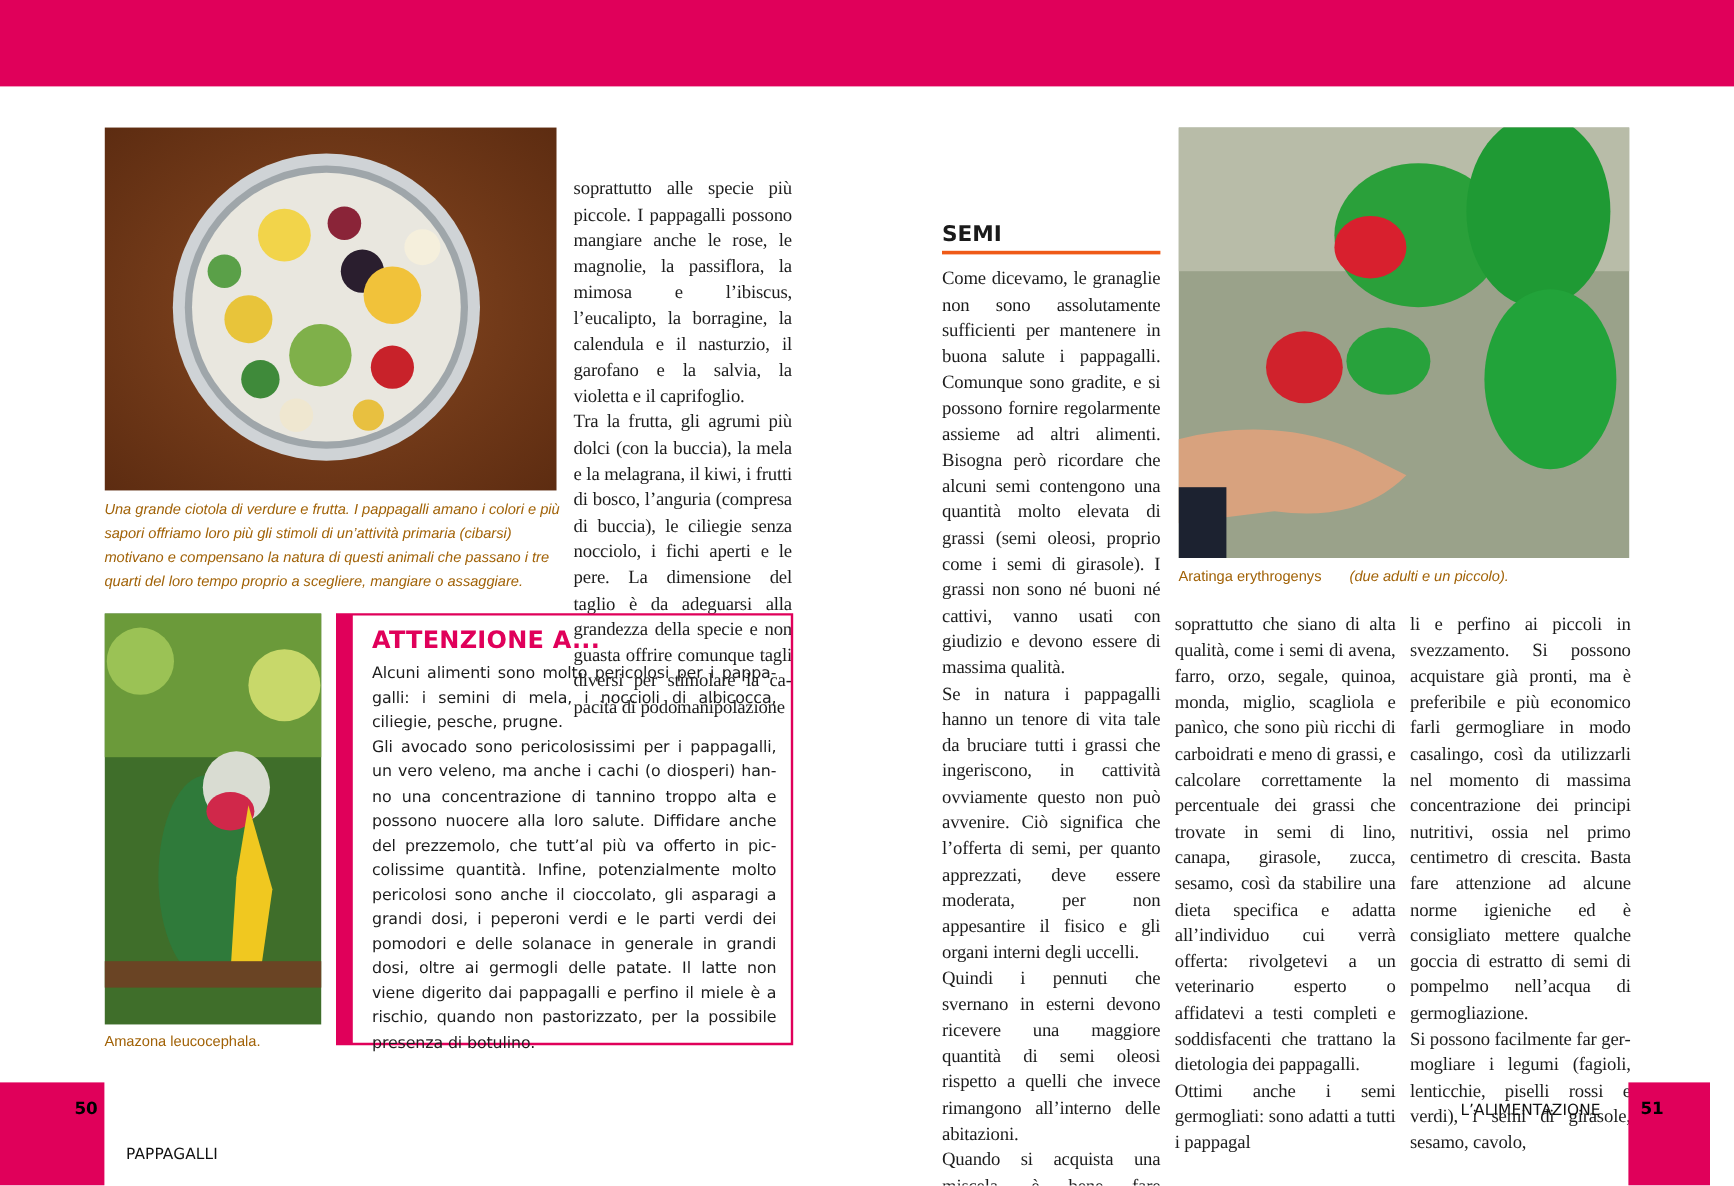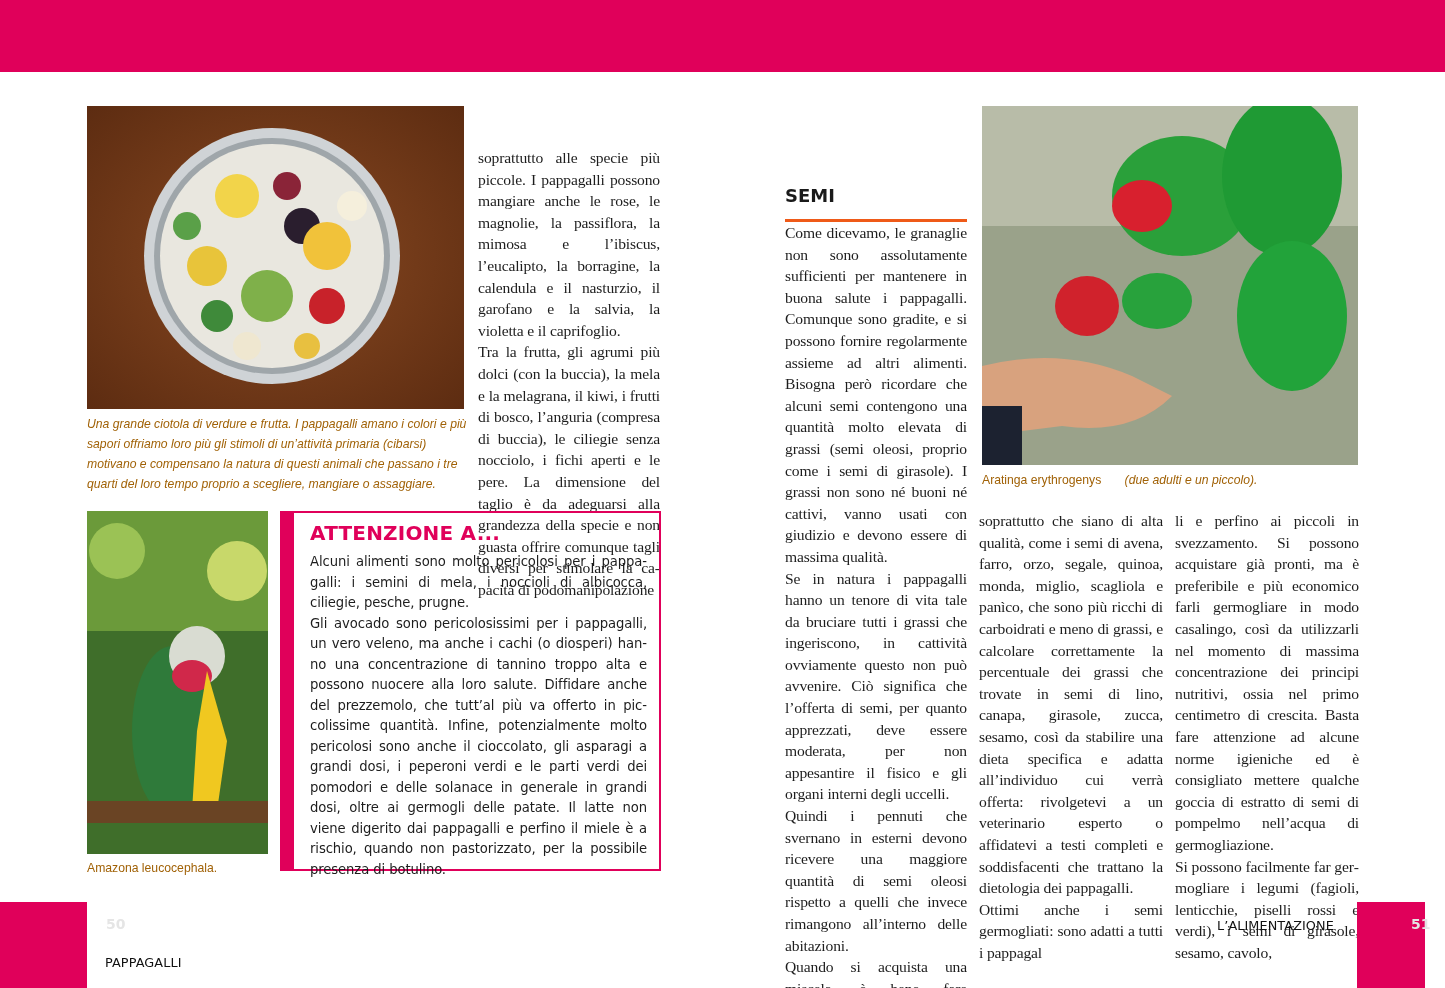--- a/index.html
+++ b/index.html
@@ -19,24 +19,24 @@
     .caption.italic { font-style: italic; }
     .caption .it { font-style: italic; margin-left: 20px; }
 
     .col { position: absolute; font-size: 15.6px; line-height: 21.6px; text-align: justify; hyphens: manual; color: #1d1d1d; letter-spacing: -0.15px; }
     .col p { text-indent: 0; }
 
     .attn-box { position: absolute; left: 280px; top: 439px; width: 381px; height: 360px; border: 2px solid #e0005a; border-left: 14px solid #e0005a; padding: 7px 12px 0 16px; }
     .attn-title { font-family: "DejaVu Sans", sans-serif; font-weight: bold; color: #e0005a; font-size: 20px; line-height: 26px; letter-spacing: 0.2px; margin-bottom: 6px; }
     .attn-body { font-family: "DejaVu Sans", sans-serif; font-size: 13.2px; line-height: 20.5px; text-align: justify; color: #1d1d1d; letter-spacing: -0.1px; }
 
-    .semi-heading { position: absolute; left: 63px; top: 112px; width: 182px; font-family: "DejaVu Sans", sans-serif; font-weight: bold; font-size: 18px; line-height: 24px; color: #1a1a1a; border-bottom: 3px solid #ef5a18; padding-bottom: 11px; }
+    .semi-heading { position: absolute; left: 63px; top: 112px; width: 182px; font-family: "DejaVu Sans", sans-serif; font-weight: bold; font-size: 18px; line-height: 24px; color: #1a1a1a; border-bottom: 3px solid #ef5a18; padding-bottom: 1px; }
 
     .footer-block { position: absolute; top: 830px; height: 86px; background: #e0005a; }
-    .footer-num { font-family: "DejaVu Sans", sans-serif; font-weight: bold; color: #e5e5e5; font-size: 14px; position: absolute; top: 14px; margin-left: 44px; }
+    .footer-num { font-family: "DejaVu Sans", sans-serif; font-weight: bold; color: #000000; font-size: 14px; position: absolute; top: 14px; }
     .footer-label { position: absolute; top: 846px; font-family: "DejaVu Sans", sans-serif; font-size: 12.8px; color: #111; letter-spacing: 0.1px; }
   </style>
 </head>
 <body>
 
 <div class="top-band"></div>
 
 <div class="page page-left">
 
   <div class="photo" style="left:87px; top:34px; width:377px; height:303px;">

